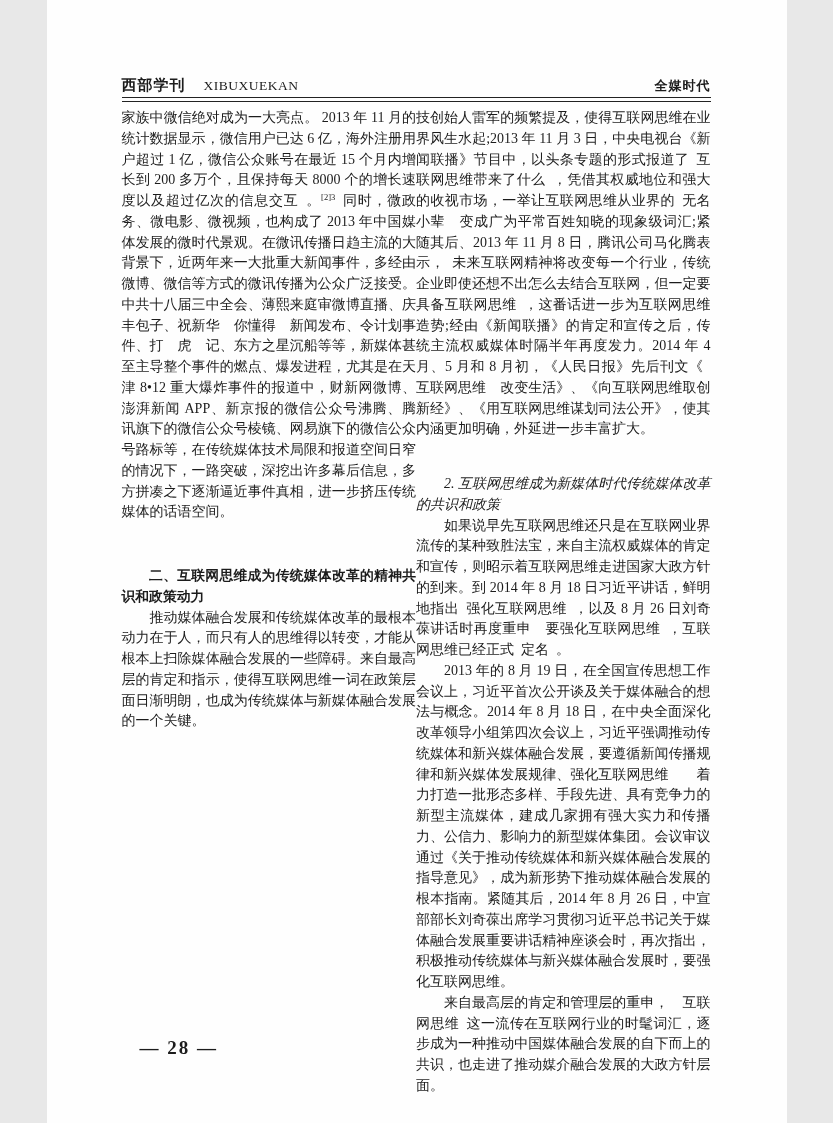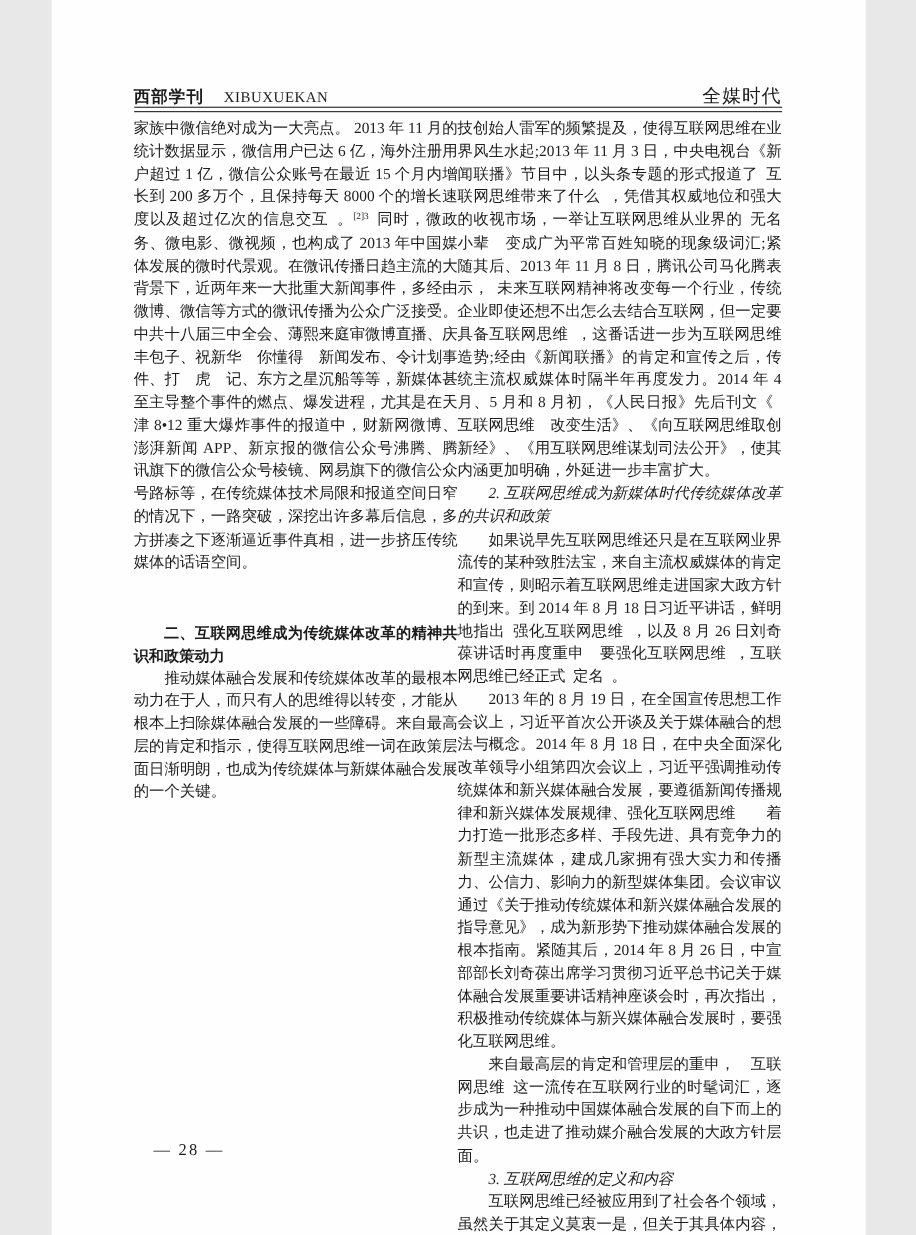--- a/index.html
+++ b/index.html
@@ -32,22 +32,22 @@
     letter-spacing: 1px;
   }
   .journal-en {
     font-family: "Liberation Serif", "DejaVu Serif", serif;
     font-size: 13.5px;
     margin-left: 14px;
     letter-spacing: 0.5px;
   }
   .section-label {
     font-family: "Liberation Sans", "DejaVu Sans", sans-serif;
-    font-weight: normal;
-    font-size: 17px;
+    font-weight: bold;
+    font-size: 13px;
     letter-spacing: 1px;
   }
   .header-rule {
     position: absolute;
     left: 75px;
     right: 76px;
     top: 97px;
     height: 2.5px;
     border-top: 1.2px solid #222;
     border-bottom: 1px solid #222;
@@ -74,35 +74,36 @@
   .para.no-indent { text-indent: 0; }
   .heading {
     font-weight: bold;
     font-family: "Liberation Sans", "DejaVu Sans", sans-serif;
     font-size: 13.8px;
     margin-top: 43px;
   }
   .subheading {
     font-style: oblique;
     font-weight: 500;
+    margin-top: 34px;
   }
   .cite {
     font-size: 8.5px;
     line-height: 0;
     vertical-align: 5px;
     letter-spacing: 0;
   }
   .page-footer {
     position: absolute;
     left: 93px;
     top: 1037px;
   }
   .page-number {
-    font-weight: normal;
-    font-size: 15px;
+    font-weight: bold;
+    font-size: 19px;
     letter-spacing: 2px;
   }
 </style>
 </head>
 <body>
 
 <div class="page">
 
   <header class="page-header">
     <div class="header-left">

